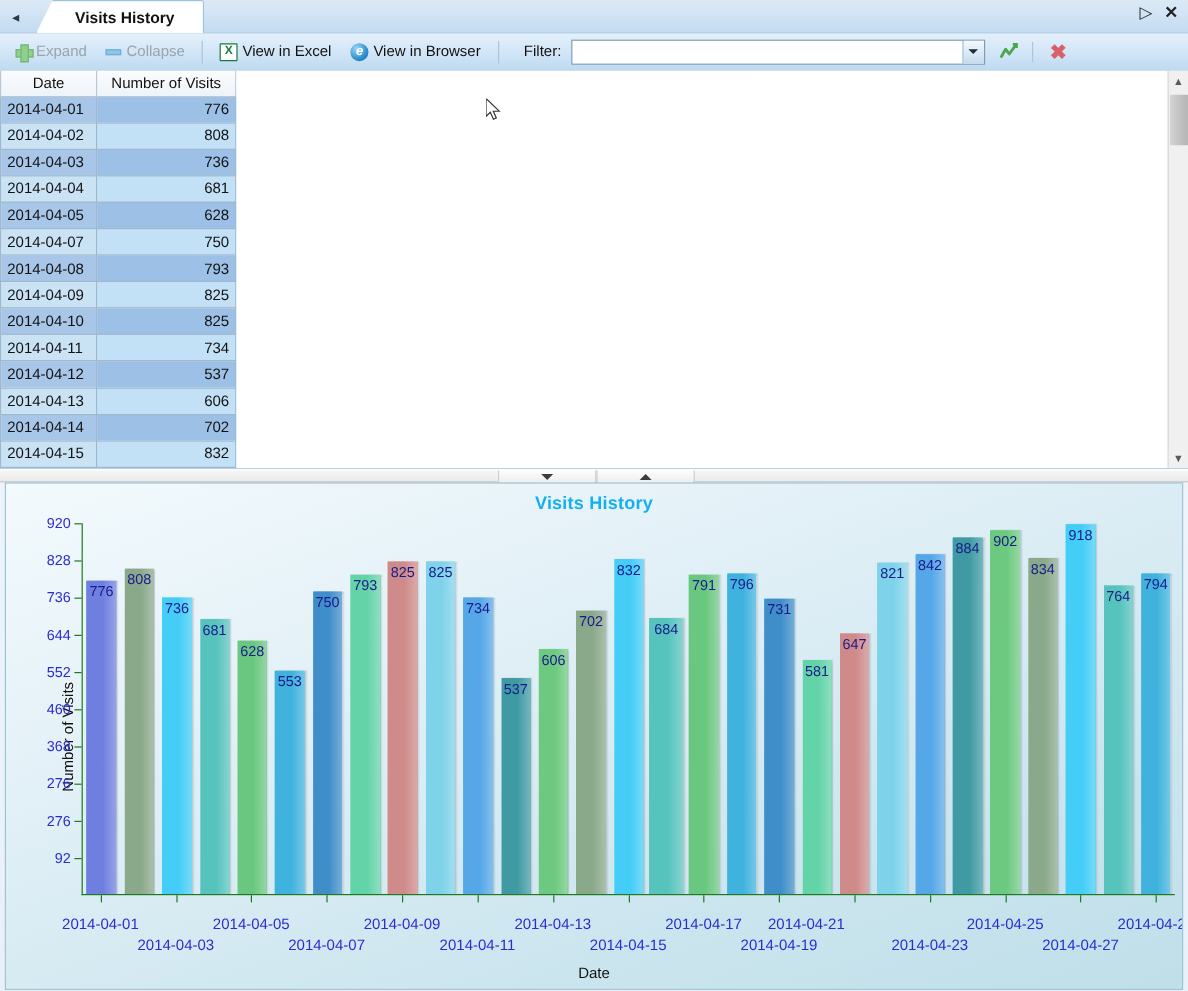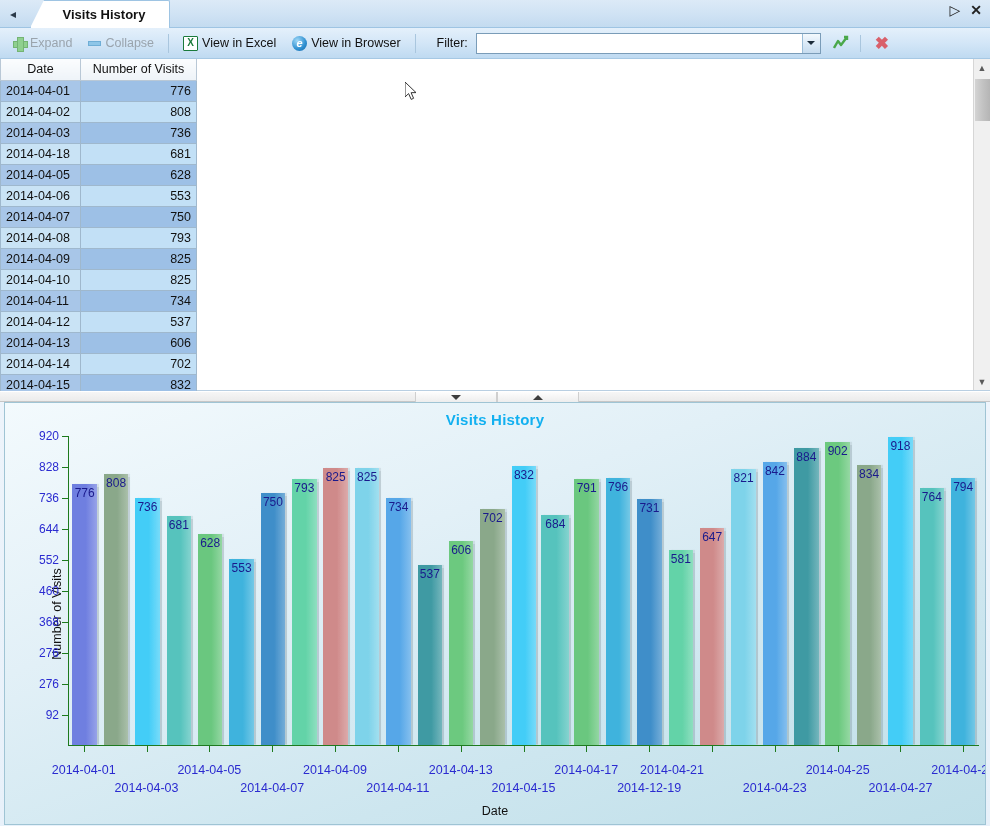--- a/index.html
+++ b/index.html
@@ -351,30 +351,26 @@
           </tr>
           <tr>
             <td class="c-date">2014-04-02</td>
             <td class="c-num">808</td>
           </tr>
           <tr>
             <td class="c-date">2014-04-03</td>
             <td class="c-num">736</td>
           </tr>
           <tr>
-            <td class="c-date">2014-04-18</td>
+            <td class="c-date">2014-04-04</td>
             <td class="c-num">681</td>
           </tr>
           <tr>
             <td class="c-date">2014-04-05</td>
             <td class="c-num">628</td>
-          </tr>
-          <tr>
-            <td class="c-date">2014-04-06</td>
-            <td class="c-num">553</td>
           </tr>
           <tr>
             <td class="c-date">2014-04-07</td>
             <td class="c-num">750</td>
           </tr>
           <tr>
             <td class="c-date">2014-04-08</td>
             <td class="c-num">793</td>
           </tr>
           <tr>
@@ -620,21 +616,21 @@
     <div class="xlabels" id="xlabels">
         <div class="xlab r0" style="left: 78.7069px;">2014-04-01</div>
         <div class="xlab r1" style="left: 141.534px;">2014-04-03</div>
         <div class="xlab r0" style="left: 204.362px;">2014-04-05</div>
         <div class="xlab r1" style="left: 267.19px;">2014-04-07</div>
         <div class="xlab r0" style="left: 330.017px;">2014-04-09</div>
         <div class="xlab r1" style="left: 392.845px;">2014-04-11</div>
         <div class="xlab r0" style="left: 455.672px;">2014-04-13</div>
         <div class="xlab r1" style="left: 518.5px;">2014-04-15</div>
         <div class="xlab r0" style="left: 581.328px;">2014-04-17</div>
-        <div class="xlab r1" style="left: 644.155px;">2014-12-19</div>
+        <div class="xlab r1" style="left: 644.155px;">2014-04-19</div>
         <div class="xlab r0" style="left: 667px;">2014-04-21</div>
         <div class="xlab r1" style="left: 769.81px;">2014-04-23</div>
         <div class="xlab r0" style="left: 832.638px;">2014-04-25</div>
         <div class="xlab r1" style="left: 895.466px;">2014-04-27</div>
         <div class="xlab r0" style="left: 958.293px;">2014-04-29</div>
       </div>
     <div class="xlabel">Date</div>
   </div>
 
   <svg class="cursor" viewBox="0 0 14 20">

